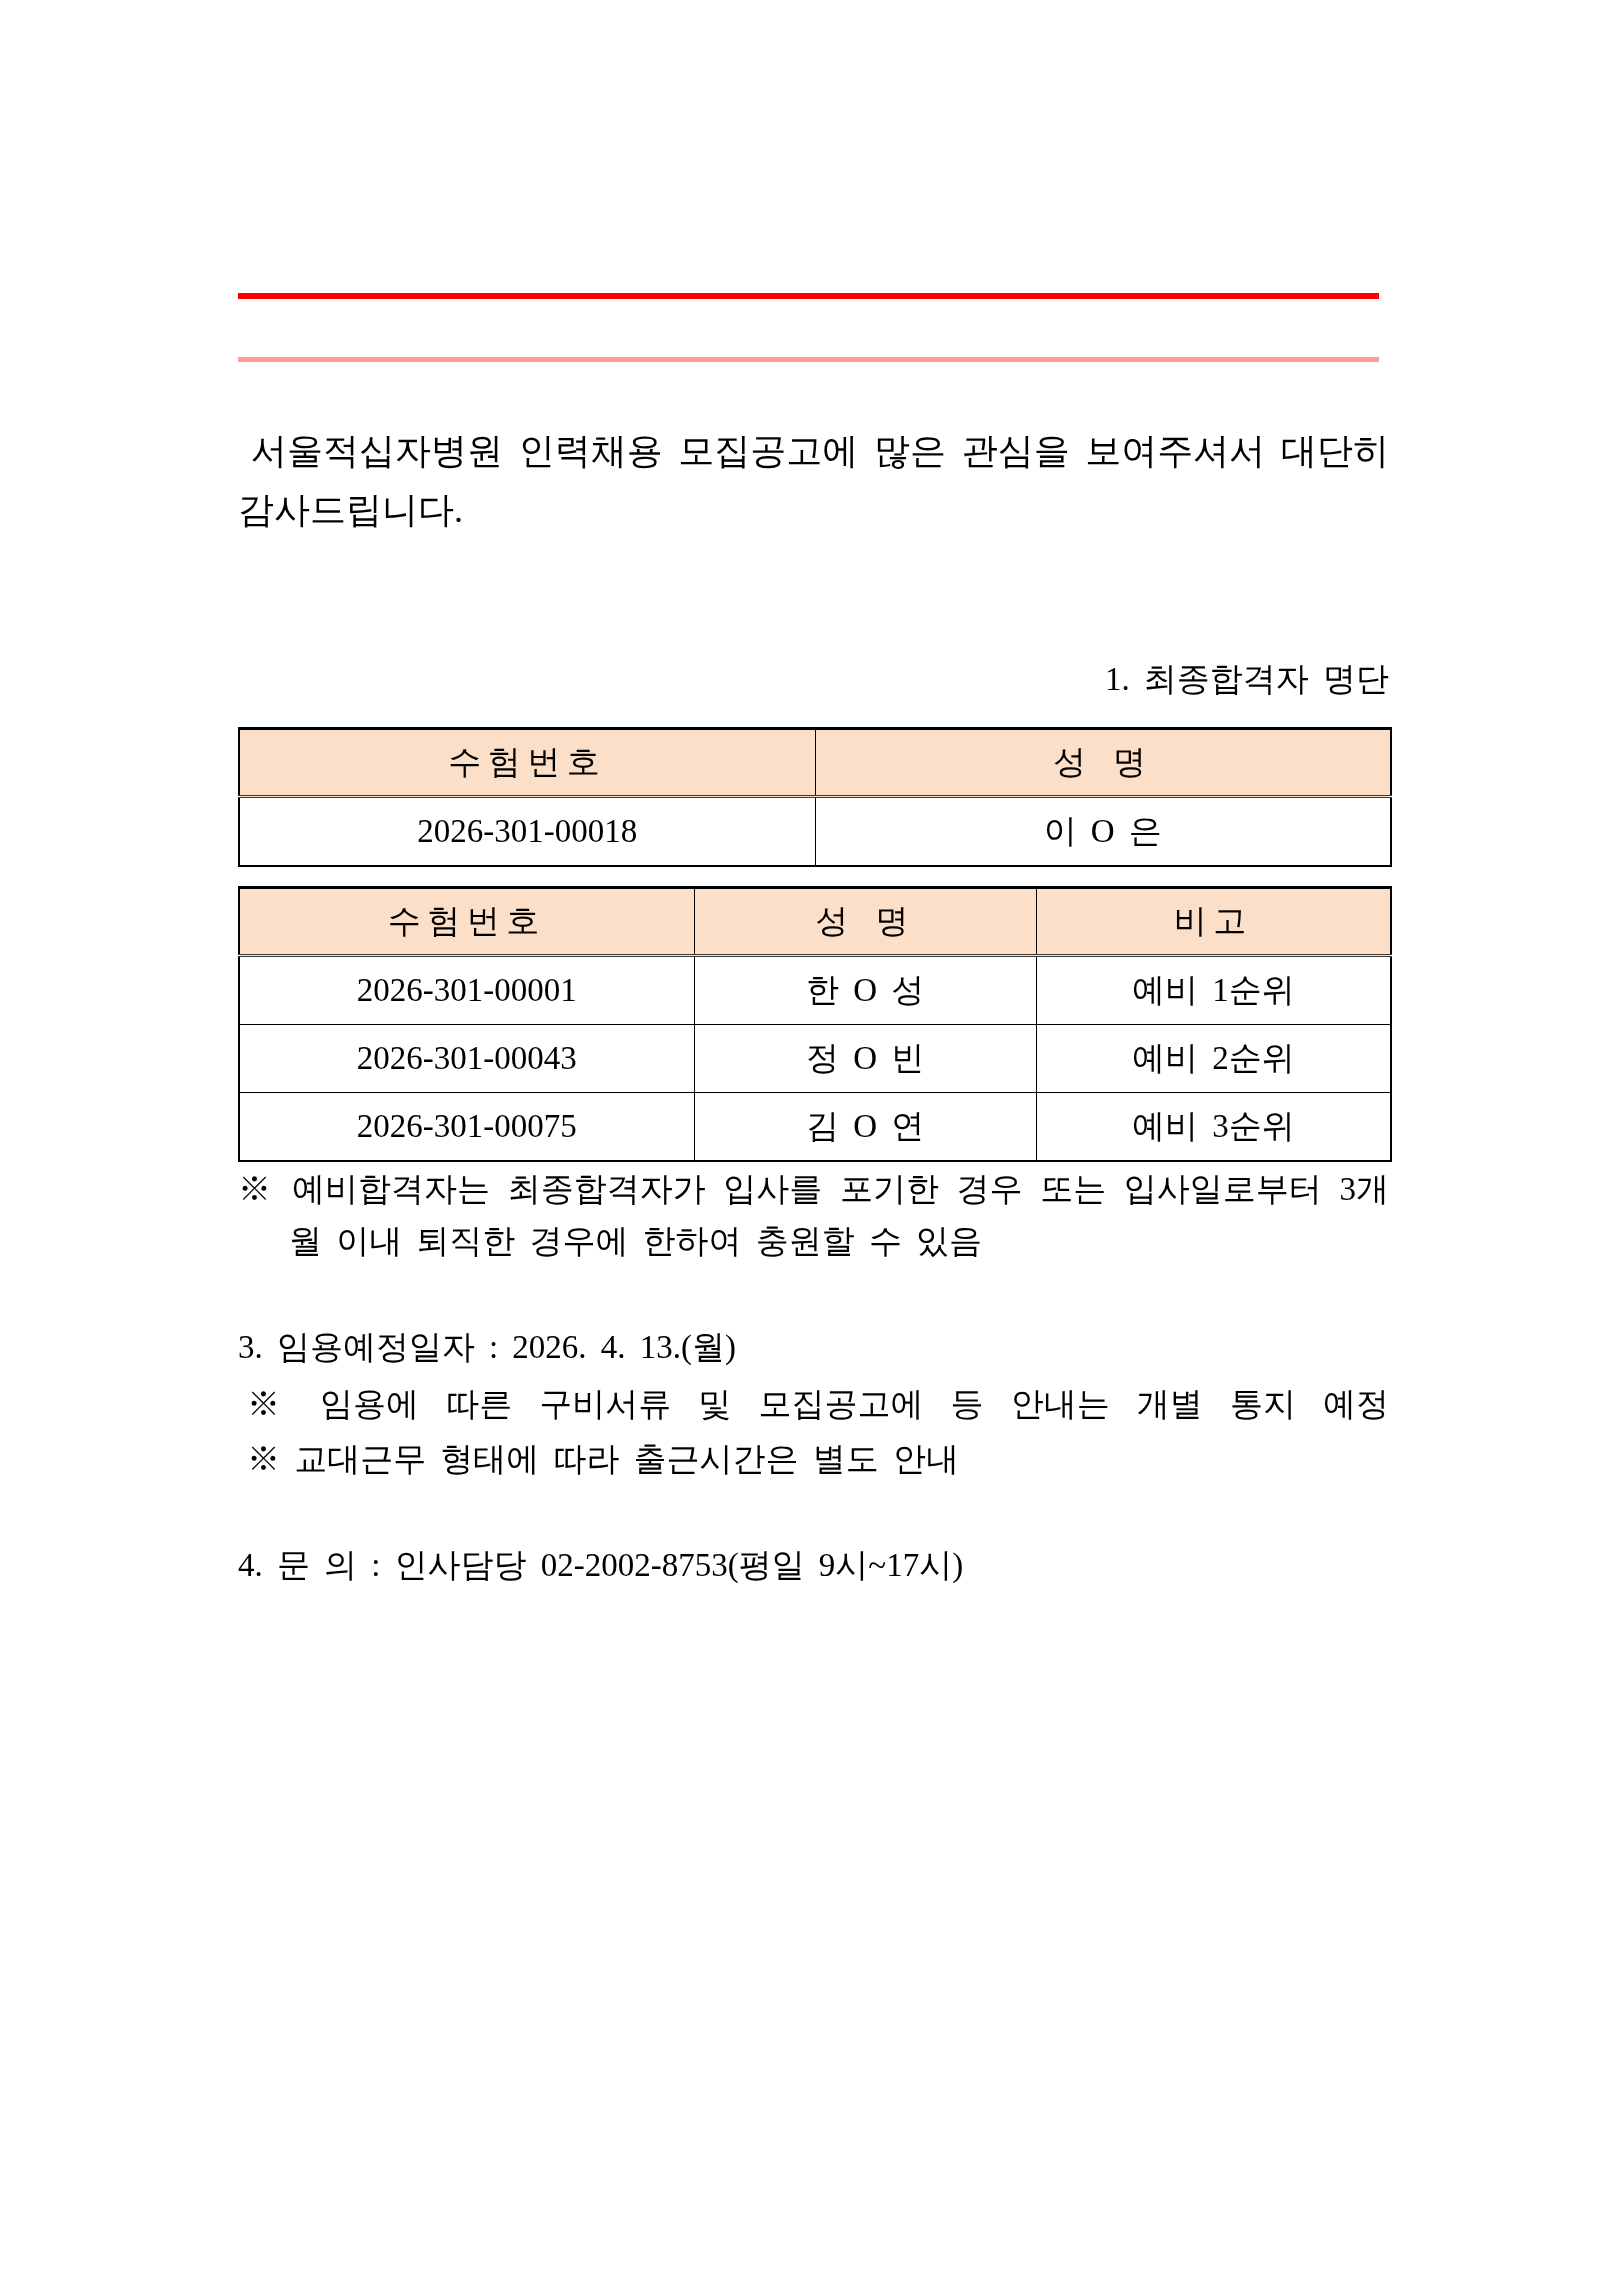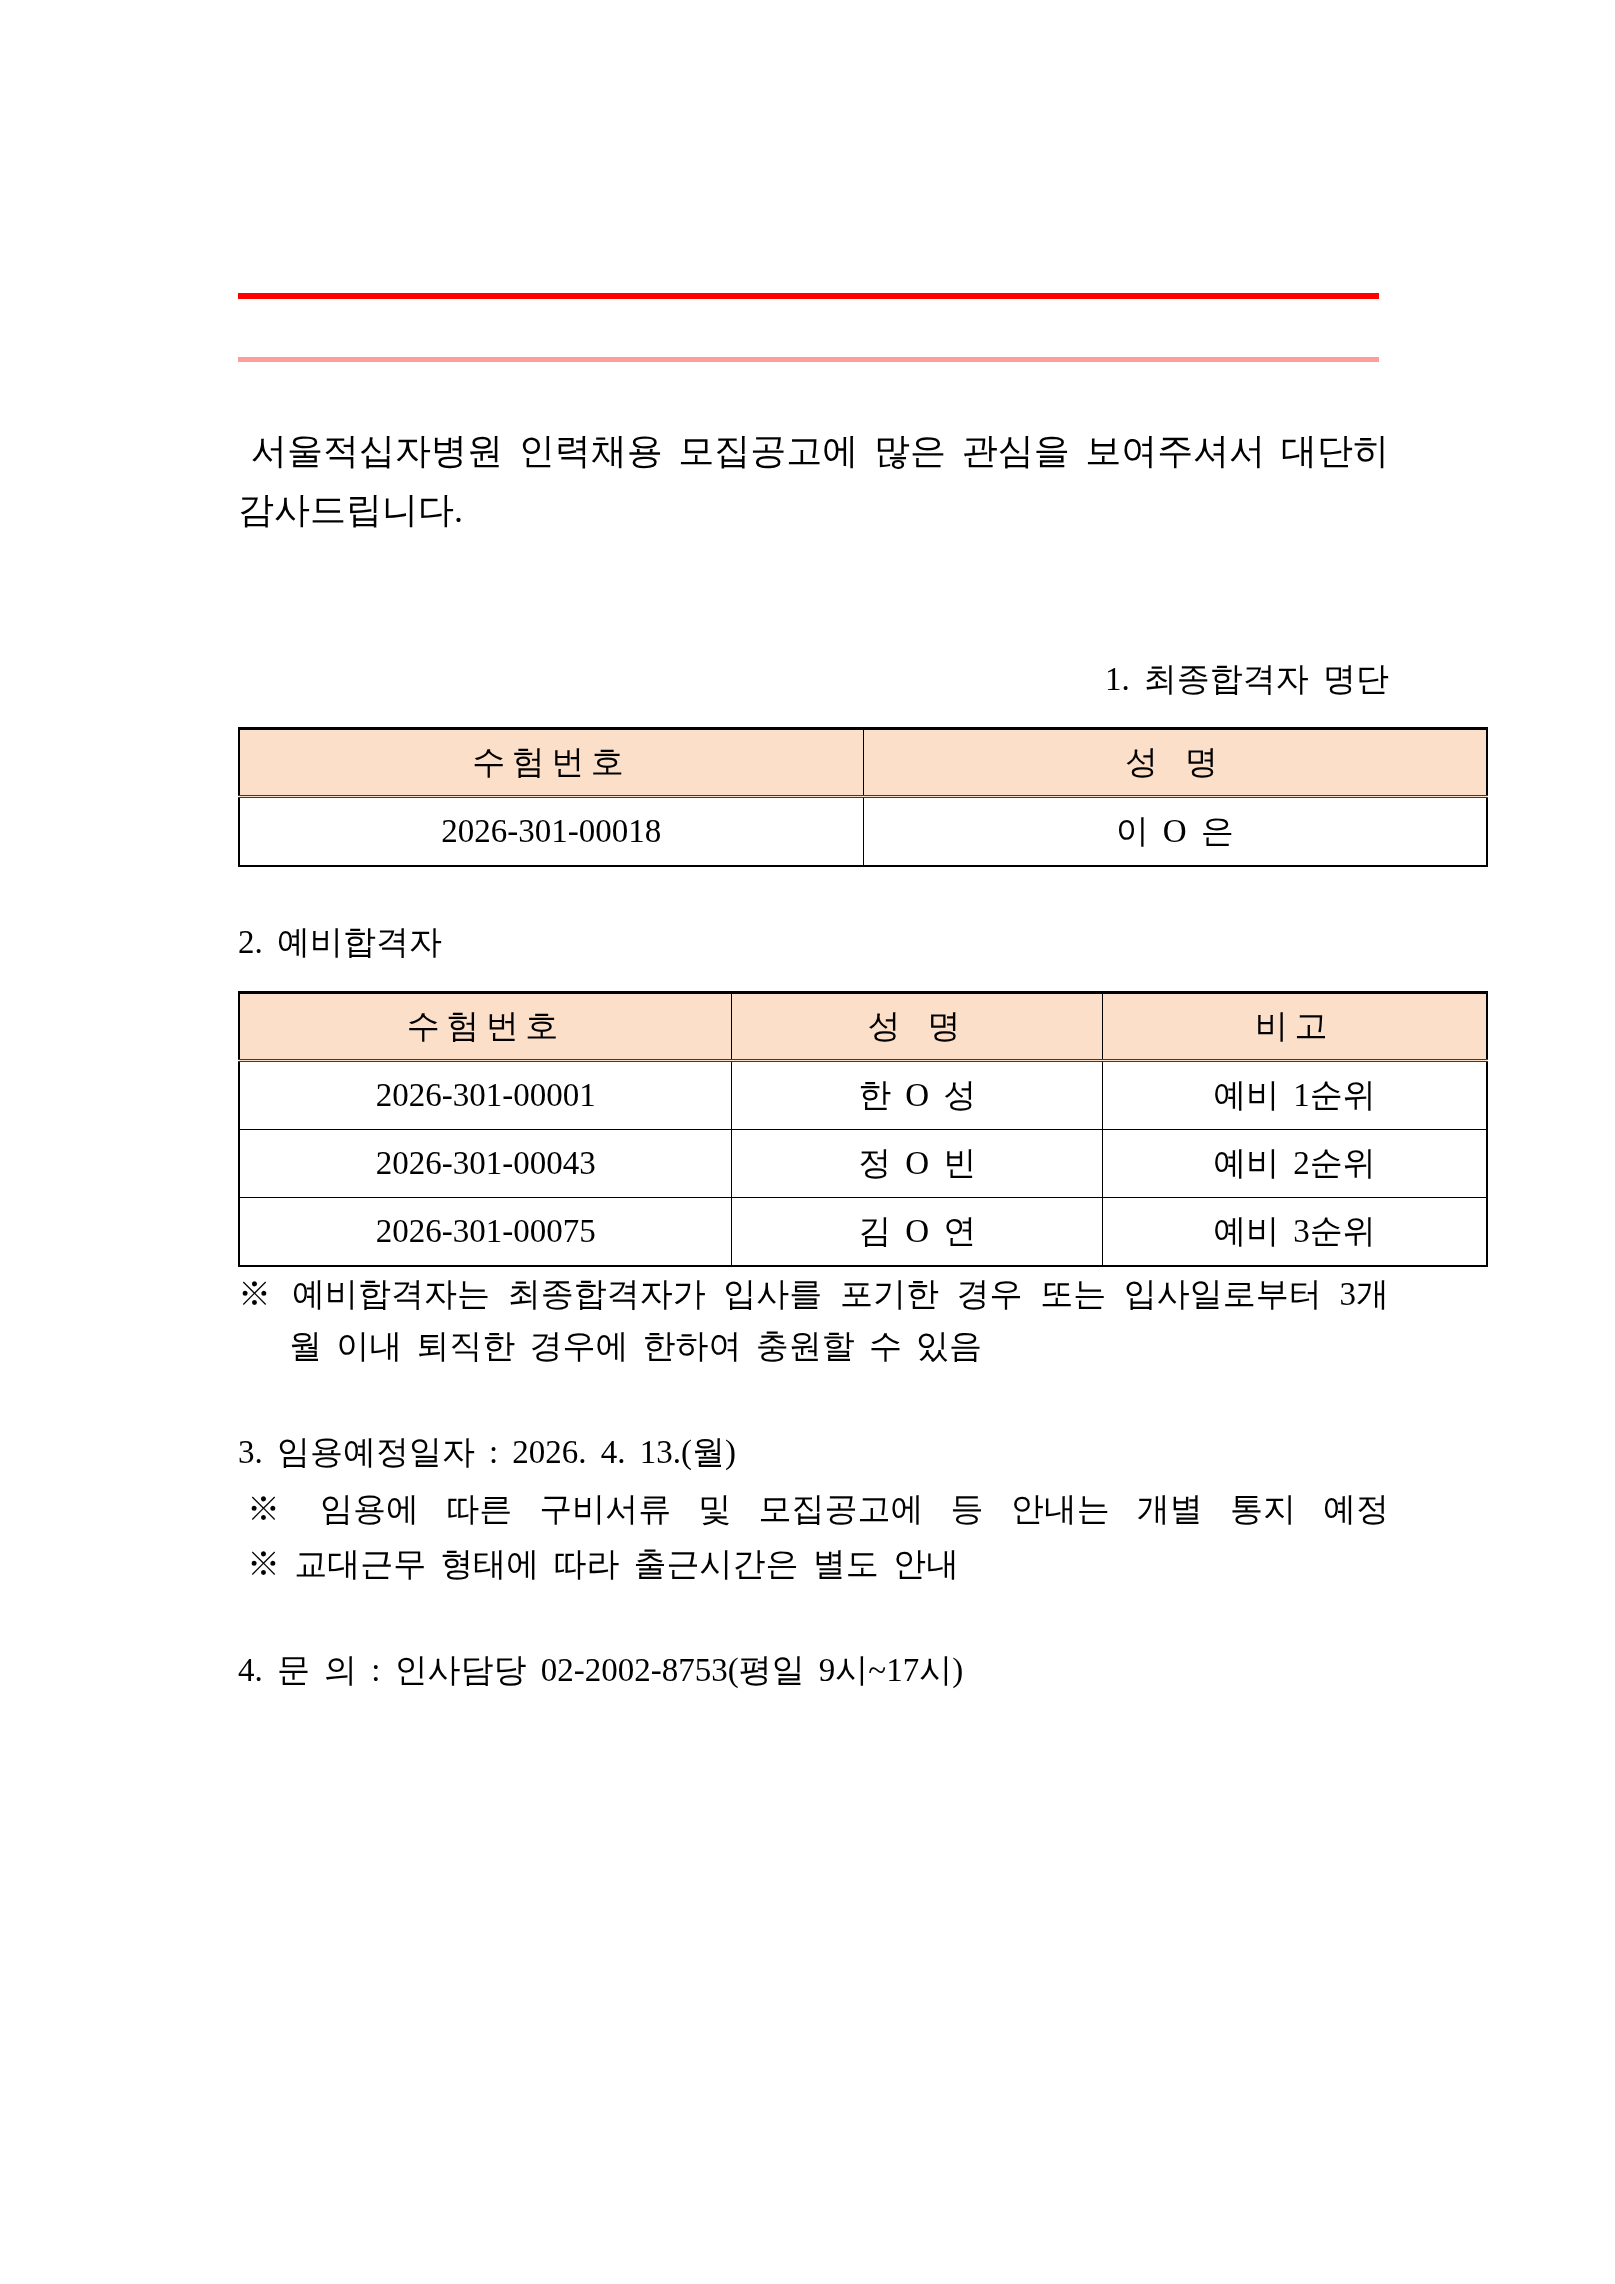--- a/index.html
+++ b/index.html
@@ -17,21 +17,21 @@
     letter-spacing:2.6px;word-spacing:2.6px;white-space:nowrap;
   }
   .intro{margin-top:60px;font-size:36px;line-height:59px;}
   .intro .l1{text-indent:13px;text-align:justify;text-align-last:justify;}
   .sec{font-size:33px;line-height:59px;white-space:nowrap;}
   .sec1{margin-top:110px;text-align:right;}
   .sec2{margin-top:46px;}
   .sec3{margin-top:51px;}
   .sec4{margin-top:49px;}
   table{
-    border-collapse:collapse;width:1250px;table-layout:fixed;
+    border-collapse:collapse;width:1154px;table-layout:fixed;
     font-size:33px;border:2px solid #000;border-top:3.3px solid #000;
   }
   .t1{margin-top:18px;}
   .t2{margin-top:19px;}
   th{
     background:#FCDFC8;height:63px;font-weight:normal;letter-spacing:6.5px;
     border:1.3px solid #000;border-bottom:3.9px double #3a3a3a;text-align:center;
   }
   td{height:65px;text-align:center;border:1.3px solid #000;}
   .t2 td{height:65px;}
@@ -68,21 +68,20 @@
       <th>수험번호</th>
       <th>성 명</th>
     </tr>
     <tr>
       <td>2026-301-00018</td>
       <td>이 O 은</td>
     </tr>
   </tbody>
     </table>
 
-  <div class="sec sec2">2. 예비합격자</div>
 
   <table class="t2">
     <colgroup>
         <col style="width:39.5%">
         <col style="width:29.7%">
         <col style="width:30.8%">
       </colgroup>
     <tbody>
         <tr>
       <th>수험번호</th>

